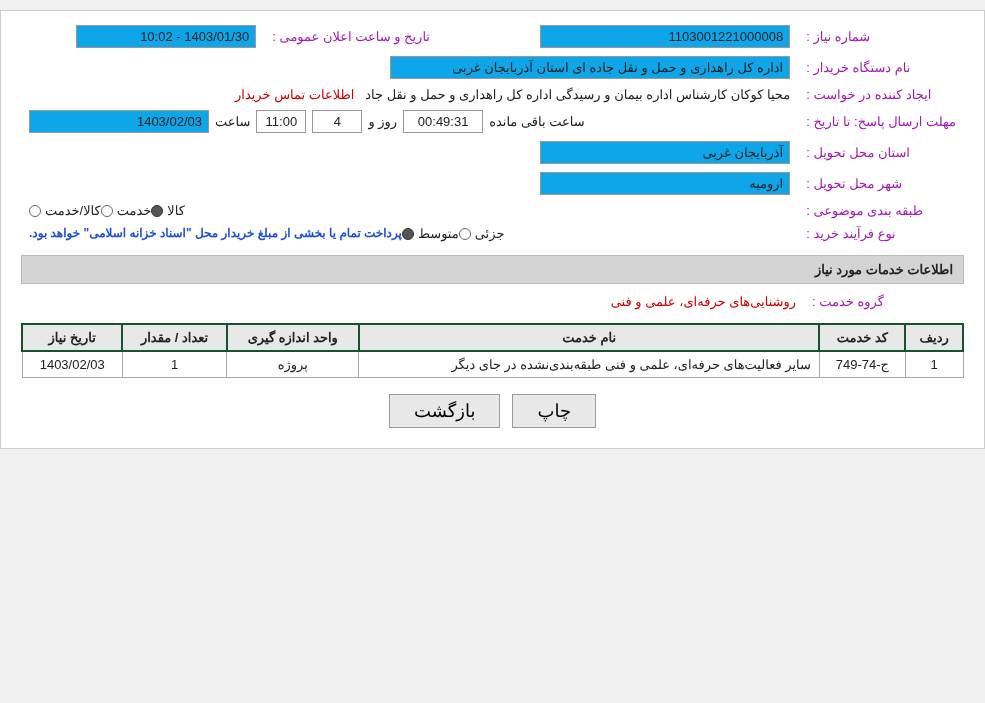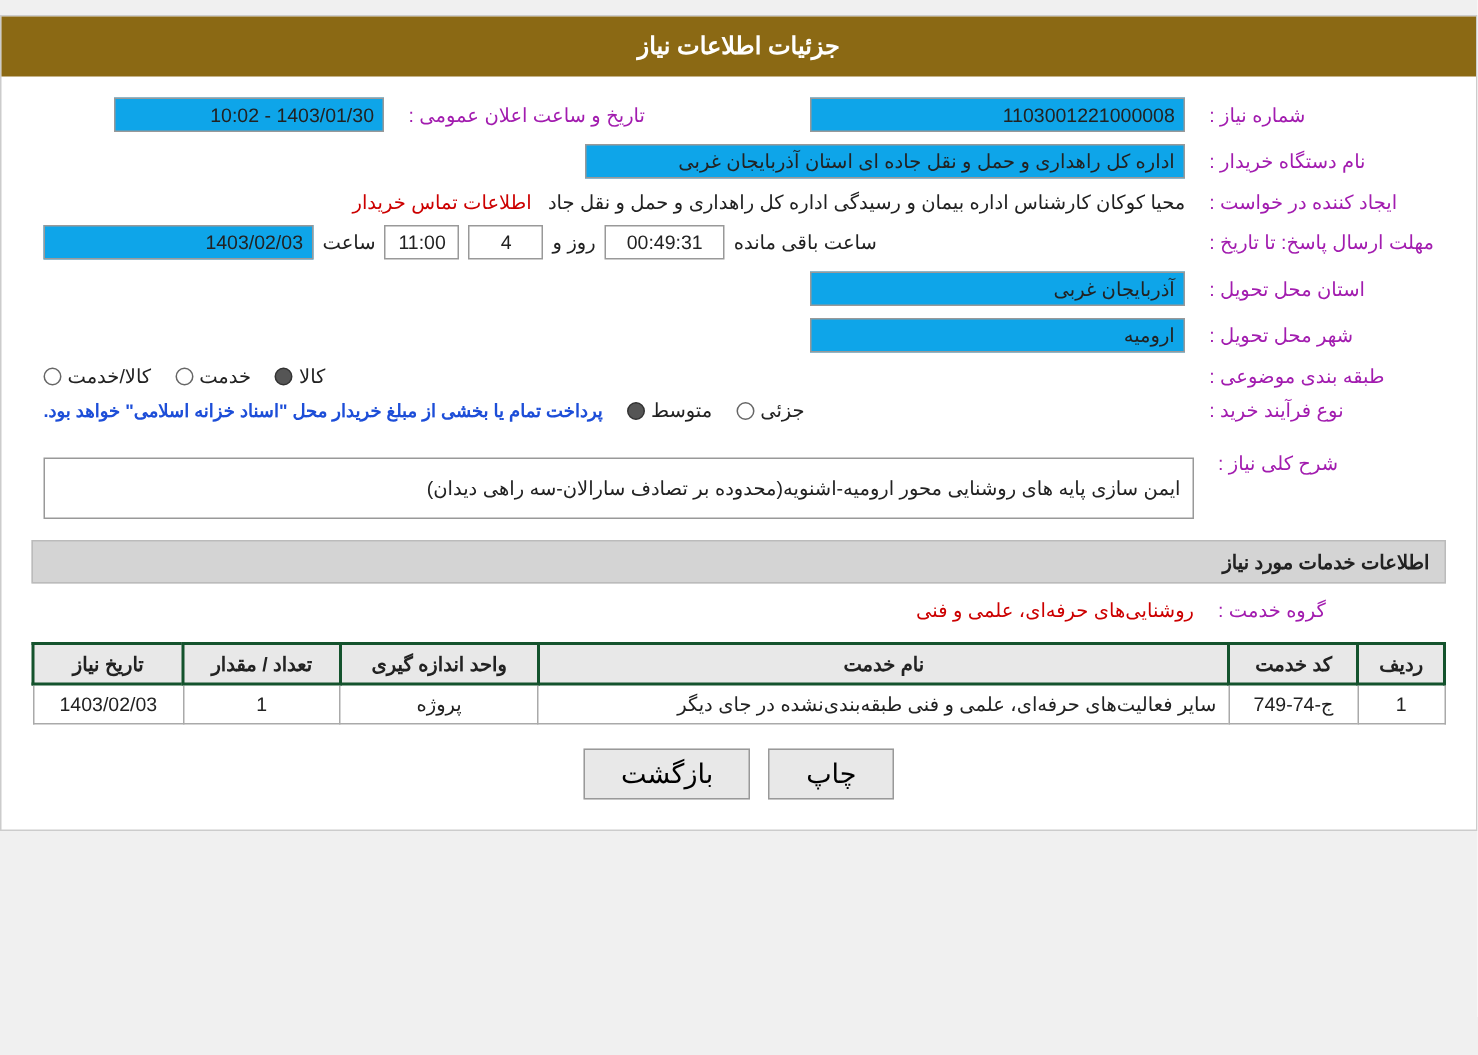--- a/index.html
+++ b/index.html
@@ -69,23 +69,23 @@
     .section-title {
       background: #d4d4d4;
       padding: 6px 10px;
       font-weight: bold;
       margin: 10px 0 6px 0;
       border: 1px solid #bbb;
       text-align: right;
     }
     .radio-group {
       display: flex;
-      gap: 16px;
+      gap: 0;
       flex-direction: row-reverse;
-      align-items: center;
+      align-items: flex-start;
     }
     .radio-item {
       display: flex;
       align-items: center;
       gap: 4px;
     }
     .radio-circle {
       width: 12px;
       height: 12px;
       border-radius: 50%;
@@ -166,21 +166,20 @@
       text-align: center;
     }
     .group-cell {
       text-align: right;
     }
   </style>
 </head>
 <body>
 
 <div class="page-wrapper">
-  <div class="header-bar">جزئیات اطلاعات نیاز</div>
   <div class="content">
 
     <table class="info-table">
       <tbody>
           <tr>
         <td class="label-cell">شماره نیاز :</td>
         <td class="value-cell">
           <span class="input-like input-medium">1103001221000008</span>
         </td>
         <td style="width:30px"></td>
@@ -267,30 +266,20 @@
             <div class="radio-item">
               <span>جزئی</span>
               <span class="radio-circle"></span>
             </div>
           </div>
         </td>
       </tr>
     </tbody>
       </table>
 
-    <table class="info-table">
-      <tbody>
-          <tr>
-        <td class="label-cell" style="vertical-align:top;padding-top:6px;">شرح کلی نیاز :</td>
-        <td class="value-cell">
-          <div class="notes-box" style="min-height:40px;">ایمن سازی پایه های روشنایی محور ارومیه-اشنویه(محدوده بر تصادف سارالان-سه راهی دیدان)</div>
-        </td>
-      </tr>
-    </tbody>
-      </table>
 
     <div class="section-title">اطلاعات خدمات مورد نیاز</div>
 
     <table class="info-table">
       <tbody>
           <tr>
         <td class="label-cell">گروه خدمت :</td>
         <td class="value-cell group-cell">
           <a class="link-text">روشنایی‌های حرفه‌ای، علمی و فنی</a>
         </td>

